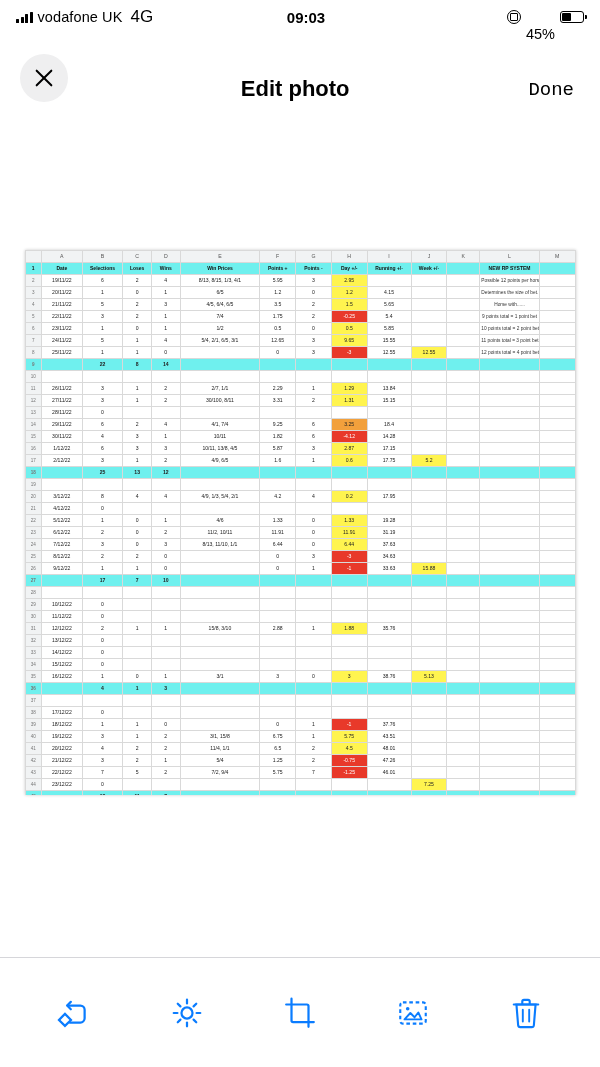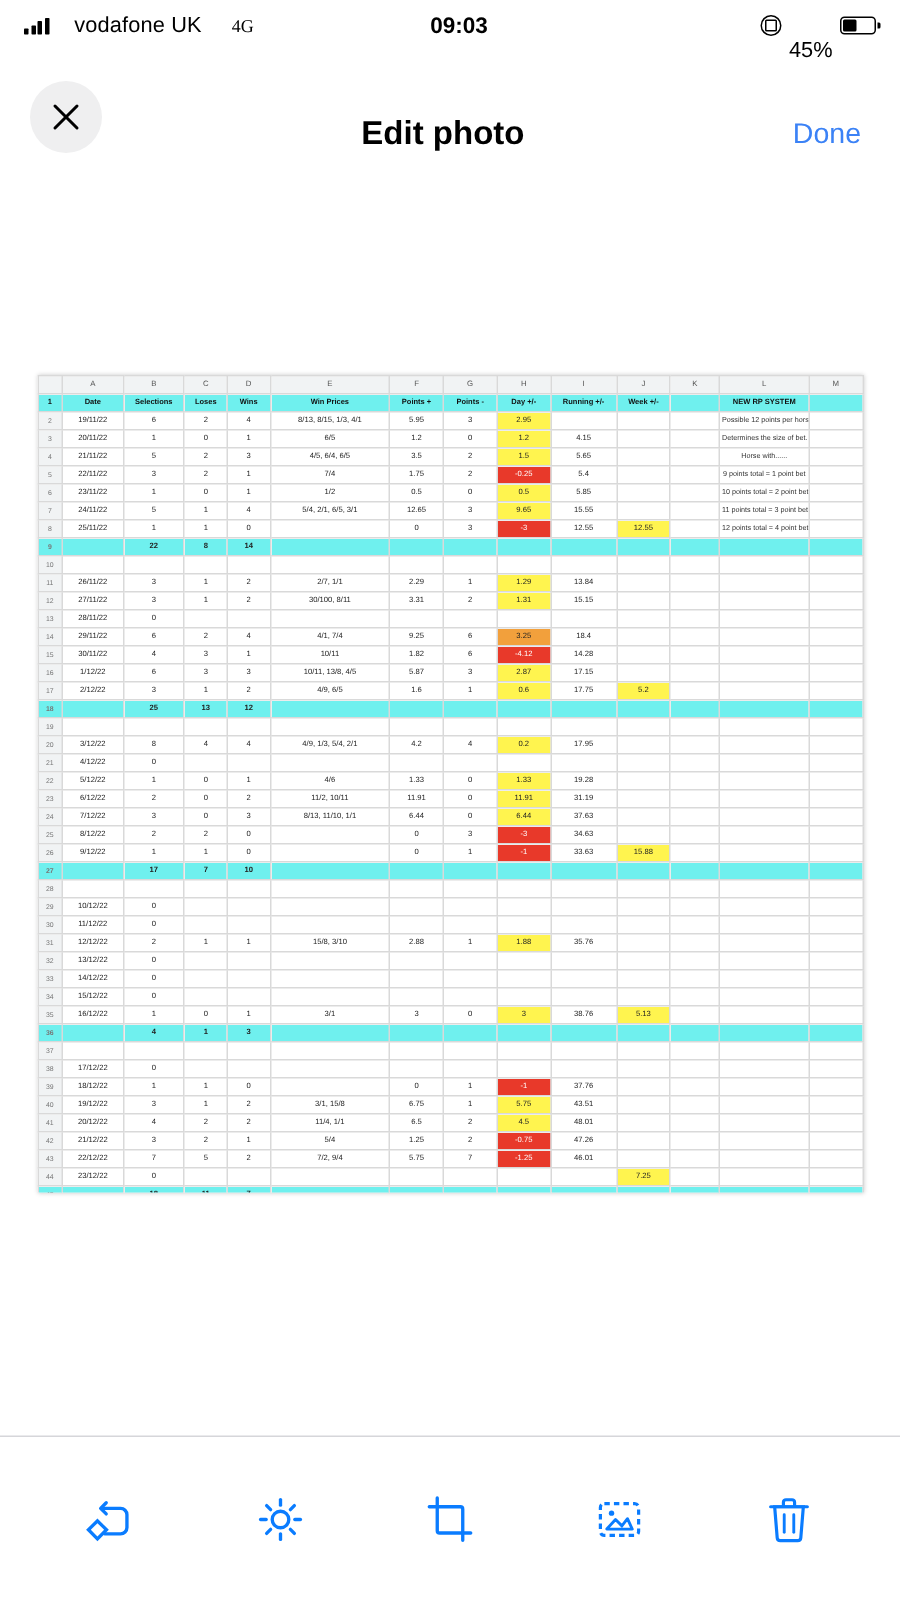--- a/index.html
+++ b/index.html
@@ -13,31 +13,31 @@
   #root { position: relative; width: 600px; height: 1067px; background:#fff; }
 
   
   .statusbar {
     height: 34px; width: 100%;
     display: flex; align-items: center;
     padding: 0 16px;
     font-size: 14px; font-weight: bold; color: #000;
     position: relative;
   }
-  .sb-left { display:flex; align-items:center; gap:17px; }
+  .sb-left { display:flex; align-items:center; gap:5px; }
   .sb-center { position:absolute; left:12px; right:0; text-align:center; font-size:15px; font-weight:bold; pointer-events:none;}
   .sb-right { margin-left:auto; display:flex; align-items:center; gap:5px; }
   .signal { display:inline-flex; align-items:flex-end; gap:1.5px; height:11px; }
   .signal i { display:block; width:3px; background:#000; border-radius:0.5px; }
   .signal i:nth-child(1){height:4px;}
   .signal i:nth-child(2){height:6px;}
   .signal i:nth-child(3){height:8.5px;}
   .signal i:nth-child(4){height:11px;}
   .carrier { font-size:14.5px; font-weight:500; letter-spacing:0.1px;}
-  .netlabel { font-size:12px; font-weight:500; margin-left:3px;font-family:Liberation Serif, serif;}
+  .netlabel { font-size:17px; font-weight:500; margin-left:3px;}
   .lock-round {
     width:14px;height:14px;border:1.4px solid #000;border-radius:50%;
     display:inline-flex;align-items:center;justify-content:center;
   }
   .lock-round::before{content:"";width:6px;height:6px;border:1.2px solid #000;border-radius:1px;}
   .batt-pct { font-size:14.5px; font-weight:500;margin-top:34px; }
   .batt {
     width:24px;height:12px;border:1.2px solid #000;border-radius:3px;position:relative;
     padding:1.3px;
   }
@@ -52,21 +52,21 @@
     height: 68px; width:100%;
     display:flex; align-items:flex-end; justify-content:space-between;
     padding: 0 20px;
   }
   .close-btn {
     width:48px;height:48px;border-radius:50%;background:#efeff0;
     display:flex;align-items:center;justify-content:center;border:none;cursor:pointer;
   }
   .close-btn svg{width:22px;height:22px;}
   .nav-title{font-size:22px;font-weight:bold;color:#000;}
-  .done-btn{font-size:19px;color:#3b82f6;background:none;border:none;cursor:pointer;font-family:Liberation Sans, sans-serif;}
+  .done-btn{font-size:19px;color:#000000;background:none;border:none;cursor:pointer;font-family:Liberation Mono, monospace;}
 
   
   .photo-area{
     position:absolute; top:102px; left:0; width:600px; height:855px;
     background:#fff; display:flex; align-items:center; justify-content:center;
   }
   .sheet-shot{
     width:551px; height:545px; background:#fff;
     box-shadow:0 0 3px rgba(0,0,0,0.22);
     overflow:hidden; position:relative;

